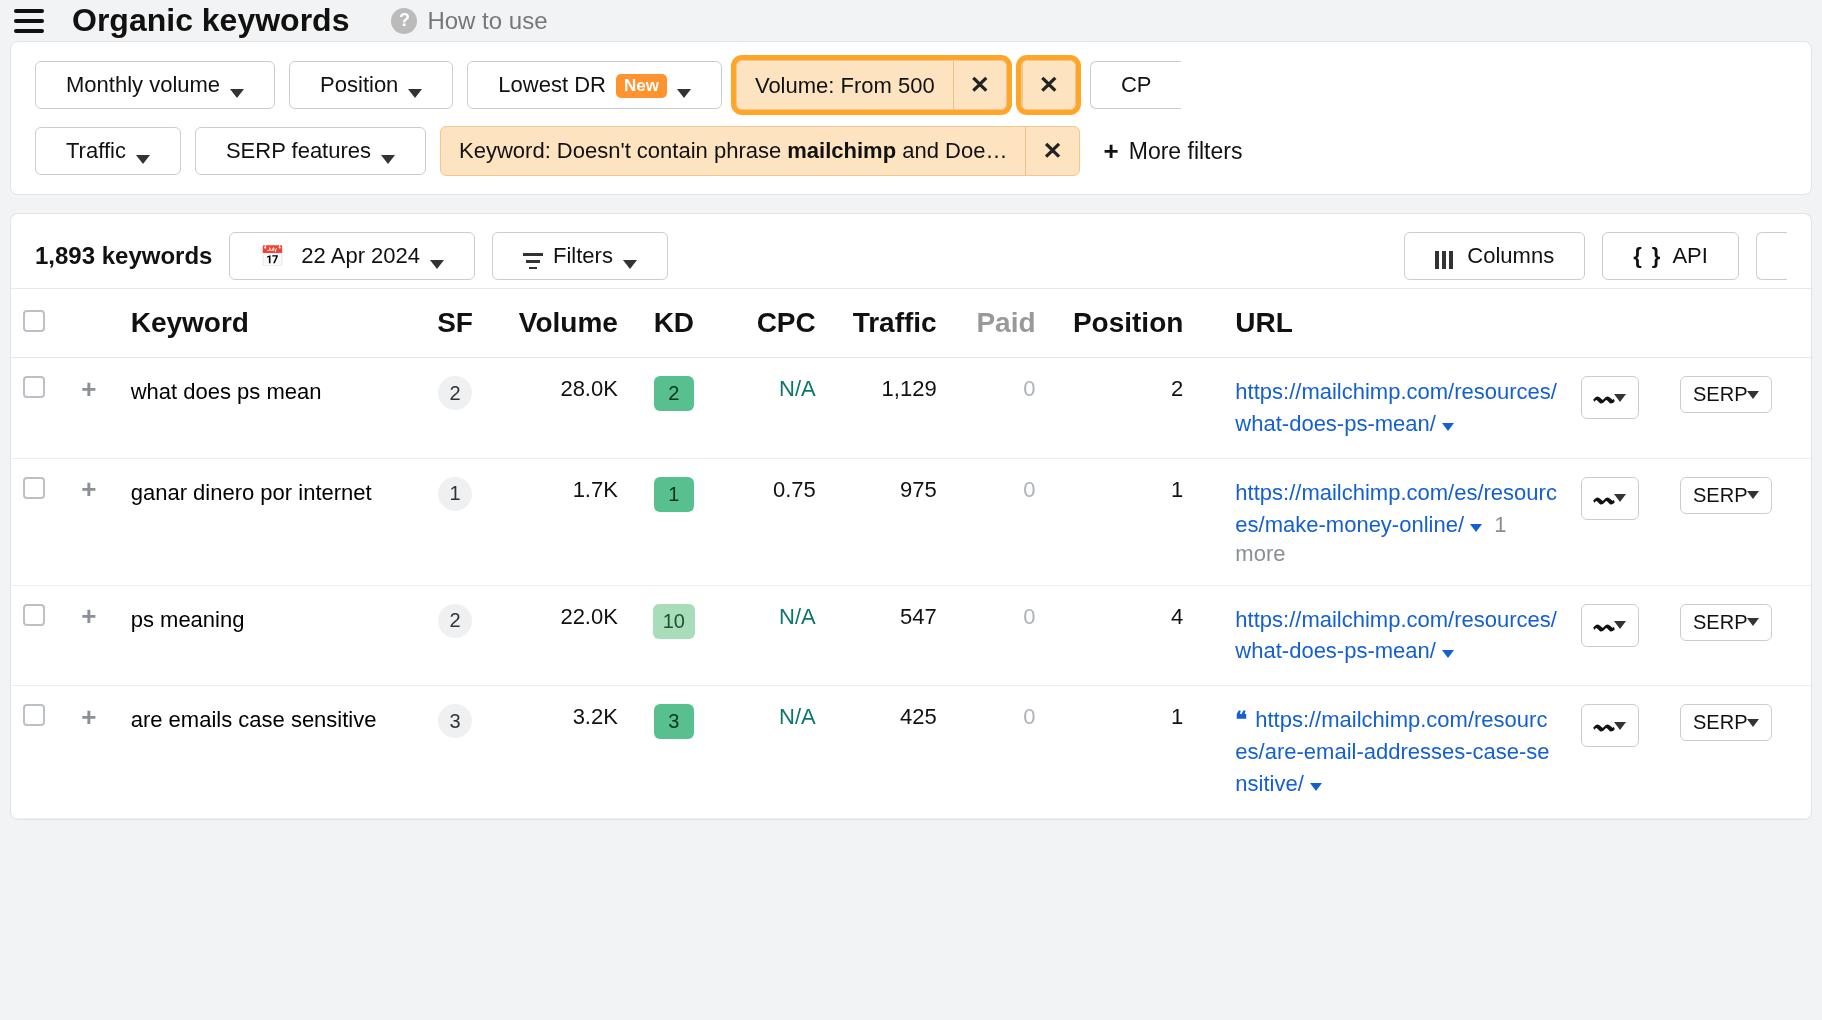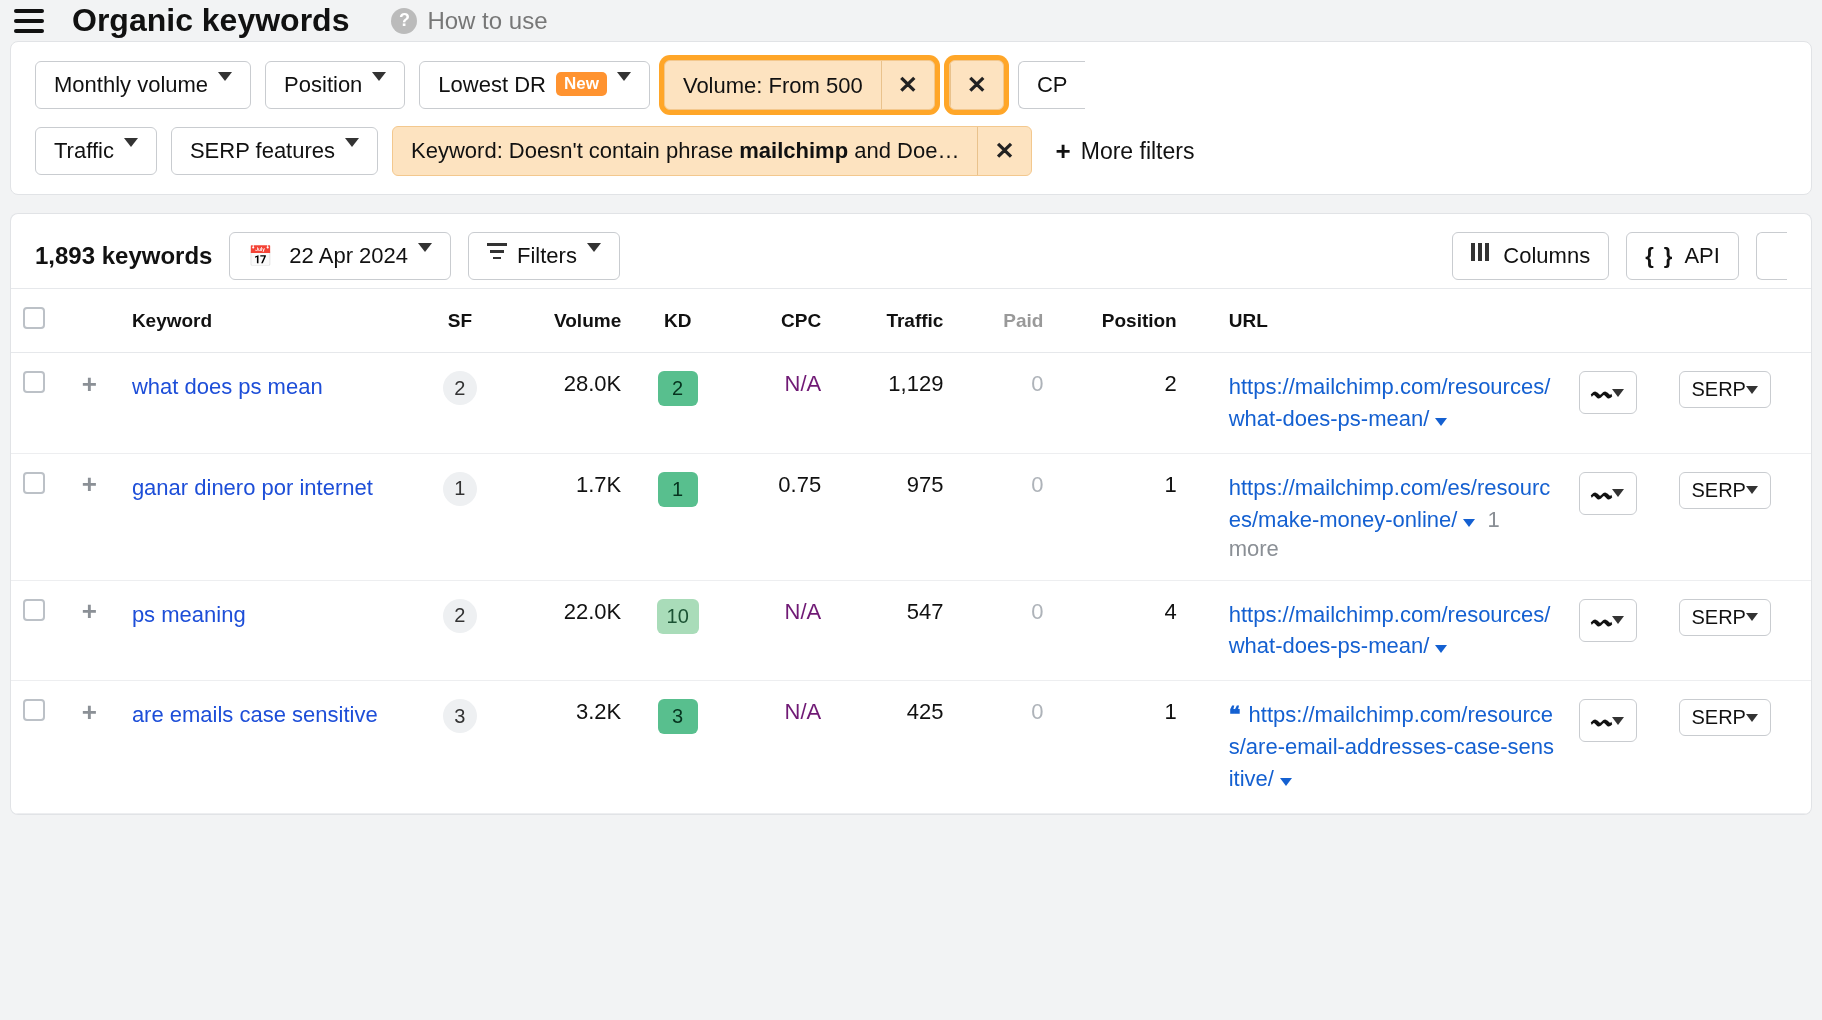--- a/index.html
+++ b/index.html
@@ -37,24 +37,24 @@
     padding: 18px 24px;
   }
 
   .filters-row { display:flex; flex-wrap:wrap; gap:14px; align-items:center; }
   .filters-row + .filters-row { margin-top:16px; }
 
   .btn {
     border:1px solid #c9ccd0;
     background:#fff;
     border-radius:6px;
-    padding: 10px 18px;
+    padding: 10px 30px;
     font-size:22px;
     display:inline-flex;
-    align-items:flex-start;
+    align-items:flex-end;
     gap:10px;
     cursor:pointer;
     white-space:nowrap;
   }
   .caret {
     width:0; height:0; border-left:7px solid transparent; border-right:7px solid transparent;
     border-top:9px solid #333;
   }
   .flag-us {
     width:28px; height:18px;
@@ -121,21 +121,21 @@
   .table-wrap {
     background:#fff;
     border:1px solid #e1e3e6;
     border-top:none;
     border-radius:0 0 8px 8px;
     margin:0 10px;
     overflow:hidden;
   }
   table { width:100%; border-collapse:collapse; }
   thead th {
-    text-align:left; font-weight:700; font-size:19px;
+    text-align:left; font-weight:700; font-size:28px;
     padding: 18px 12px;
     border-top:1px solid #e6e8eb;
     border-bottom:1px solid #e6e8eb;
     background:#fff;
   }
   tbody td {
     padding: 18px 12px;
     border-bottom:1px solid #edeef0;
     vertical-align:top;
     font-size:22px;
@@ -160,21 +160,21 @@
   thead th.col-paid, thead th.col-position { text-align:right;}
 
   .checkbox {
     width:22px; height:22px; border:2px solid #bcc1c7; border-radius:4px;
     display:inline-block; cursor:pointer; background:#fff;
   }
   .expand {
     width:26px; height:26px; display:inline-flex; align-items:center; justify-content:center;
     color:#8b9096; font-size:26px; font-weight:700; cursor:pointer;
   }
-  .kw-link { color:#1d4ed8; cursor:pointer; line-height:1.45; }
+  .kw-link { color:#000000; cursor:pointer; line-height:1.45; }
   .url-link { color:#1460d1; cursor:pointer; word-break:break-all; line-height:1.45; }
   .url-more { color:#8a8f95; margin-left:6px; }
   .url-caret {
     display:inline-block; margin-left:6px;
     width:0; height:0; border-left:6px solid transparent; border-right:6px solid transparent;
     border-top:8px solid #1460d1;
   }
   .sf-pill {
     width:34px; height:34px; border-radius:50%;
     background:#eef0f2; color:#333;
@@ -182,21 +182,21 @@
     font-size:20px;
   }
   .kd-pill {
     min-width:40px; padding:6px 10px; border-radius:6px;
     display:inline-flex; align-items:center; justify-content:center;
     font-size:20px; font-weight:500;
   }
   .kd-strong { background:#58bf8e; color:#0a3; color:#084; }
   .kd-strong { color:#06341f; }
   .kd-light { background:#a9dcb9; color:#1a5233; }
-  .na { color:#701a75; }
+  .na { color:#0f766e; }
   .paid-zero { color:#aeb3b9; }
 
   .mini-btn {
     border:1px solid #c9ccd0; background:#fff; border-radius:6px;
     padding:6px 12px; font-size:20px; display:inline-flex; align-items:center; gap:0;
     cursor:pointer;
   }
   .trend-icon::before { content:"〰"; font-weight:900; }
   .serp-quote {
     color:#1460d1; margin-right:8px; font-weight:900;

